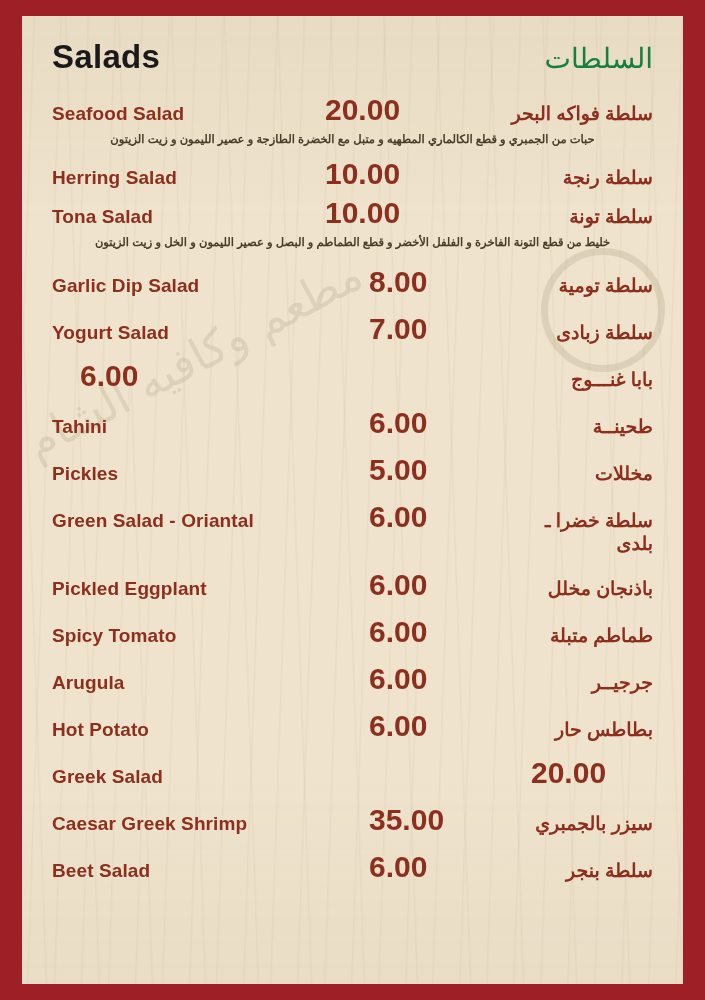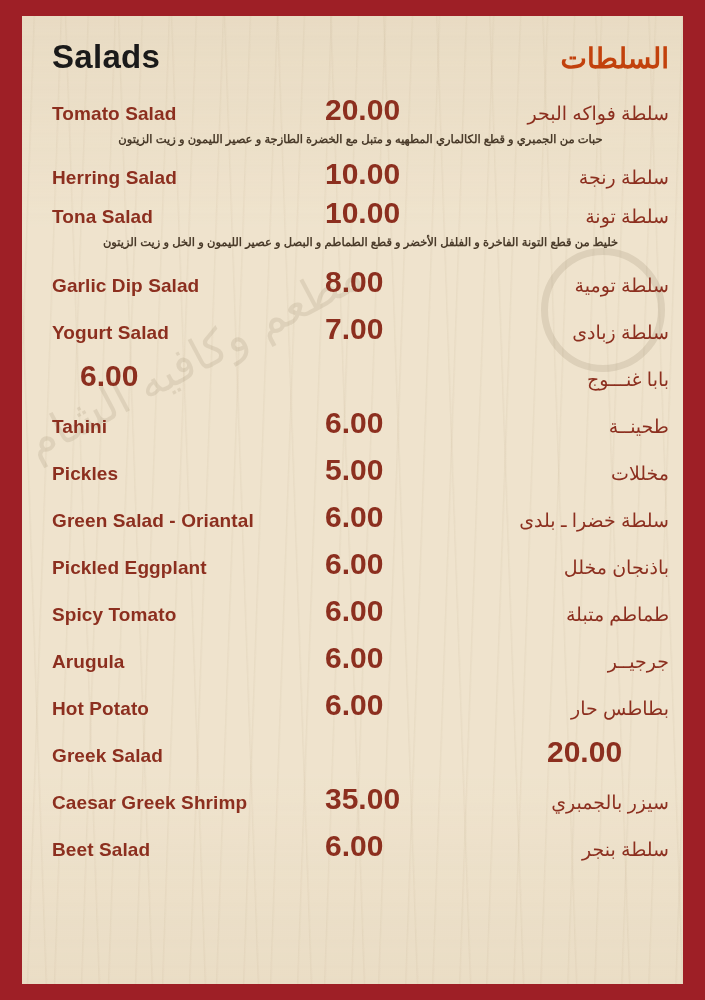--- a/index.html
+++ b/index.html
@@ -54,38 +54,38 @@
     right: 18px;
     top: 232px;
     width: 110px;
     height: 110px;
     border: 7px solid rgba(140,122,92,0.18);
     border-radius: 50%;
     pointer-events: none;
   }
   .content {
     position: relative;
-    padding: 22px 14px 0 30px;
+    padding: 22px 30px 0 30px;
   }
   .title-row {
     display: flex;
     align-items: baseline;
     justify-content: space-between;
     margin-bottom: 14px;
   }
   .title-en {
     font-size: 33px;
     font-weight: bold;
     color: #1a1a1a;
     letter-spacing: .3px;
   }
   .title-ar {
     font-size: 28px;
-    font-weight: bold;
-    color: #c2410c;
+    font-weight: normal;
+    color: #15803d;
     direction: rtl;
   }
   .item {
     position: relative;
   }
   .item-row {
     display: flex;
     align-items: baseline;
     justify-content: space-between;
     padding: 3px 0 2px 0;
@@ -101,57 +101,58 @@
     font-size: 30px;
     font-weight: bold;
     color: #8c2f1f;
     flex: 0 0 150px;
     text-align: left;
     padding-left: 28px;
     box-sizing: border-box;
   }
   .name-ar {
     font-size: 19px;
-    font-weight: normal;
+    font-weight: bold;
     color: #8c2f1f;
     flex: 1 1 auto;
     text-align: right;
     direction: rtl;
   }
   .desc-ar {
     direction: rtl;
     text-align: center;
     font-size: 11.5px;
     color: #4a3b2a;
     line-height: 1.5;
     padding: 2px 10px 6px 10px;
     font-weight: bold;
   }
   .spaced .item-row {
     padding: 7px 0 6px 0;
+    gap: 44px;
   }
 </style>
 </head>
 <body>
 
 <div class="menu-page">
   <div class="texture"></div>
   <div class="watermark">مطعم وكافيه الشام</div>
   <div class="watermark-ring"></div>
 
   <div class="content">
     <div class="title-row">
       <div class="title-en">Salads</div>
       <div class="title-ar">السلطات</div>
     </div>
 
     <div>
       <div class="item">
         <div class="item-row">
-          <div class="name-en">Tomato Salad</div>
+          <div class="name-en">Seafood Salad</div>
           <div class="price">20.00</div>
           <div class="name-ar">سلطة فواكه البحر</div>
         </div>
         <div class="desc-ar">حبات من الجمبري و قطع الكالماري المطهيه و متبل مع الخضرة الطازجة و عصير الليمون و زيت الزيتون</div>
       </div>
 
       <div class="item">
         <div class="item-row">
           <div class="name-en">Herring Salad</div>
           <div class="price">10.00</div>

